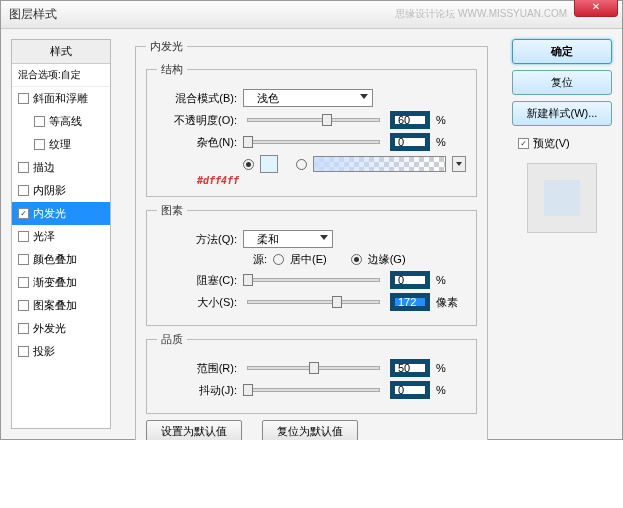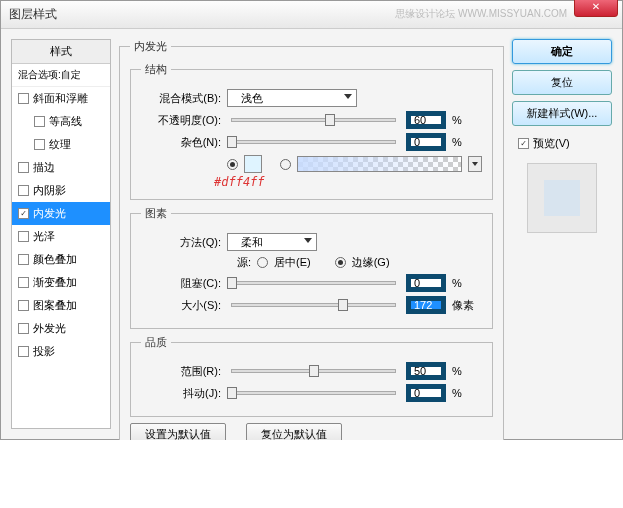--- a/index.html
+++ b/index.html
@@ -2,21 +2,21 @@
 <html><head>
 <meta charset="utf-8">
 <style>
 * { box-sizing: border-box; font-family: "Microsoft YaHei", SimSun, sans-serif; font-size: 11px; }
 body { margin: 0; background: #fff; }
 .window { width: 623px; height: 440px; background: #f4f4f4; border: 1px solid #999; position: relative; }
 .titlebar { height: 28px; background: linear-gradient(#fdfdfd, #e8e8e8); border-bottom: 1px solid #ccc; display: flex; align-items: center; padding: 0 8px; position: relative; }
 .titlebar-text { font-size: 12px; color: #333; }
 .watermark { position: absolute; right: 55px; top: 6px; color: #bbb; font-size: 10px; }
 .closebtn { position: absolute; right: 4px; top: -2px; width: 44px; height: 18px; background: linear-gradient(#e67,#c23); border: 1px solid #a22; border-radius: 0 0 3px 3px; color: #fff; text-align: center; line-height: 14px; font-size: 10px; }
-.body { display: flex; padding: 10px; gap: 8px; height: calc(100% - 28px); }
+.body { display: flex; padding: 10px; gap: 24px; height: calc(100% - 28px); }
 .leftcol { width: 100px; border: 1px solid #bbb; background: #fff; display: flex; flex-direction: column; }
 .leftheader { background: #eee; padding: 4px 6px; border-bottom: 1px solid #ccc; text-align: center; }
 .lefthdr2 { padding: 4px 6px; border-bottom: 1px solid #eee; font-size: 10px; }
 .styleitem { padding: 4px 6px; display: flex; align-items: center; gap: 4px; cursor: pointer; text-align: right; }
 .styleitem.indent { padding-left: 22px; }
 .styleitem.sel { background: #1e90ff; color: #fff; }
 .cb { width: 11px; height: 11px; border: 1px solid #888; background: #fff; display: inline-flex; align-items: center; justify-content: center; font-size: 8px; color: #333; }
 .cb.checked::after { content: "✓"; }
 .centercol { flex: 1; position: relative; }
 fieldset { border: 1px solid #bbb; margin: 0 0 6px 0; padding: 8px 10px 10px 10px; background: #f4f4f4; }
@@ -28,21 +28,21 @@
 .slider { flex: 1; height: 4px; background: #ddd; border: 1px solid #aaa; position: relative; margin: 0 4px; }
 .thumb { position: absolute; top: -5px; width: 10px; height: 12px; background: #eee; border: 1px solid #777; transform: translateX(-50%); }
 .numin { width: 40px; height: 18px; border: 5px solid #0c4a6e; background: #fff; padding: 0 3px; display: flex; align-items: center; }
 .numin.hl { background: #1e90ff; color: #fff; }
 .unit { width: 30px; }
 .swatch { width: 18px; height: 18px; border: 1px solid #888; }
 .radio { width: 11px; height: 11px; border: 1px solid #666; border-radius: 50%; display: inline-flex; align-items: center; justify-content: center; }
 .radio.on::after { content: ""; width: 5px; height: 5px; background: #333; border-radius: 50%; }
 .gradient { flex: 1; height: 16px; border: 1px solid #888; background: repeating-conic-gradient(#ccc 0 25%, #fff 0 50%) 0 0/10px 10px; position: relative; }
 .gradient::before { content: ""; position: absolute; inset: 0; background: linear-gradient(to right, rgba(200,220,255,0.9), rgba(200,220,255,0)); }
-.hexnote { color: #d33; font-size: 12px; margin-left: 73px; margin-top: -2px; font-style: italic; font-family: monospace; }
+.hexnote { color: #d33; font-size: 10px; margin-left: 40px; margin-top: -2px; font-style: italic; font-family: monospace; font-weight: bold; }
 .contour { width: 24px; height: 24px; border: 1px solid #888; background: linear-gradient(135deg, #fff 49%, #888 50%, #888 51%, #777 100%); }
 .btns { display: flex; gap: 20px; justify-content: flex-start; margin-top: 4px; }
 .btn { border: 1px solid #888; background: linear-gradient(#fafafa,#e4e4e4); padding: 3px 14px; border-radius: 2px; cursor: pointer; }
 .rightcol { width: 100px; display: flex; flex-direction: column; gap: 6px; align-items: stretch; }
 .rbtn { border: 1px solid #6aa; background: linear-gradient(#eaf6ff,#c8e8ff); padding: 4px 0; border-radius: 3px; text-align: center; cursor: pointer; }
 .rbtn.def { border: 1px solid #39d; box-shadow: 0 0 3px #5bd; font-weight: bold; }
 .prevrow { display: flex; align-items: center; gap: 4px; margin-top: 4px; padding-left: 6px; }
 .preview { width: 70px; height: 70px; background: #e9e9e9; border: 1px solid #ccc; margin: 6px auto; display: flex; align-items: center; justify-content: center; }
 .preview-inner { width: 36px; height: 36px; background: #d8e4ef; }
 .dd { width: 14px; height: 16px; border: 1px solid #888; background: #eee; display: flex; align-items: center; justify-content: center; }

